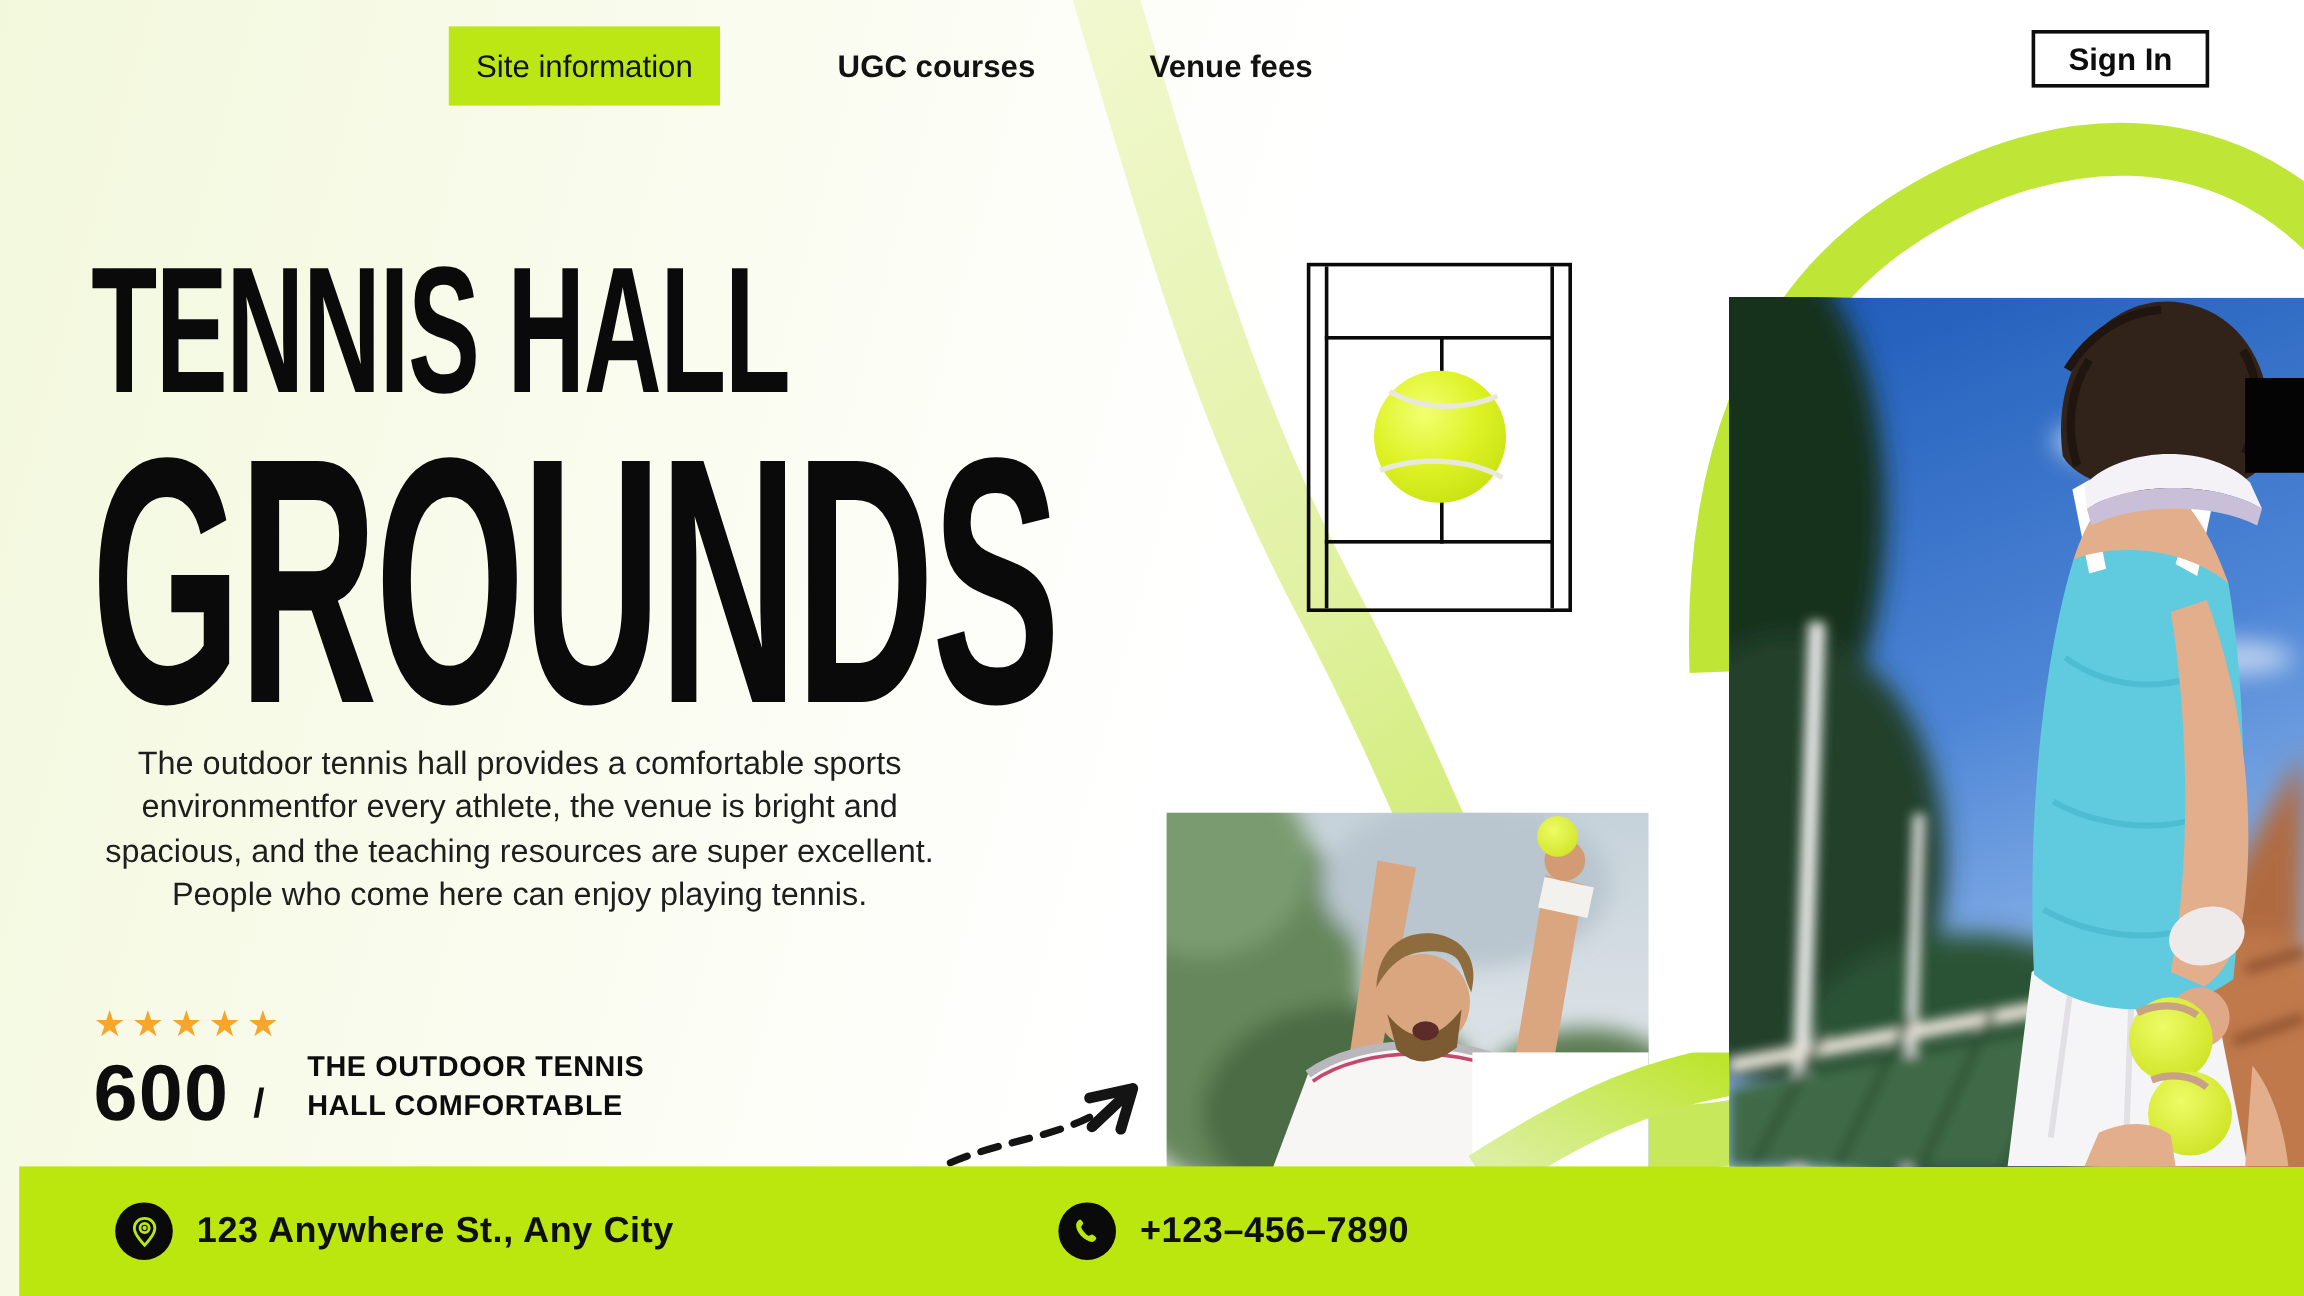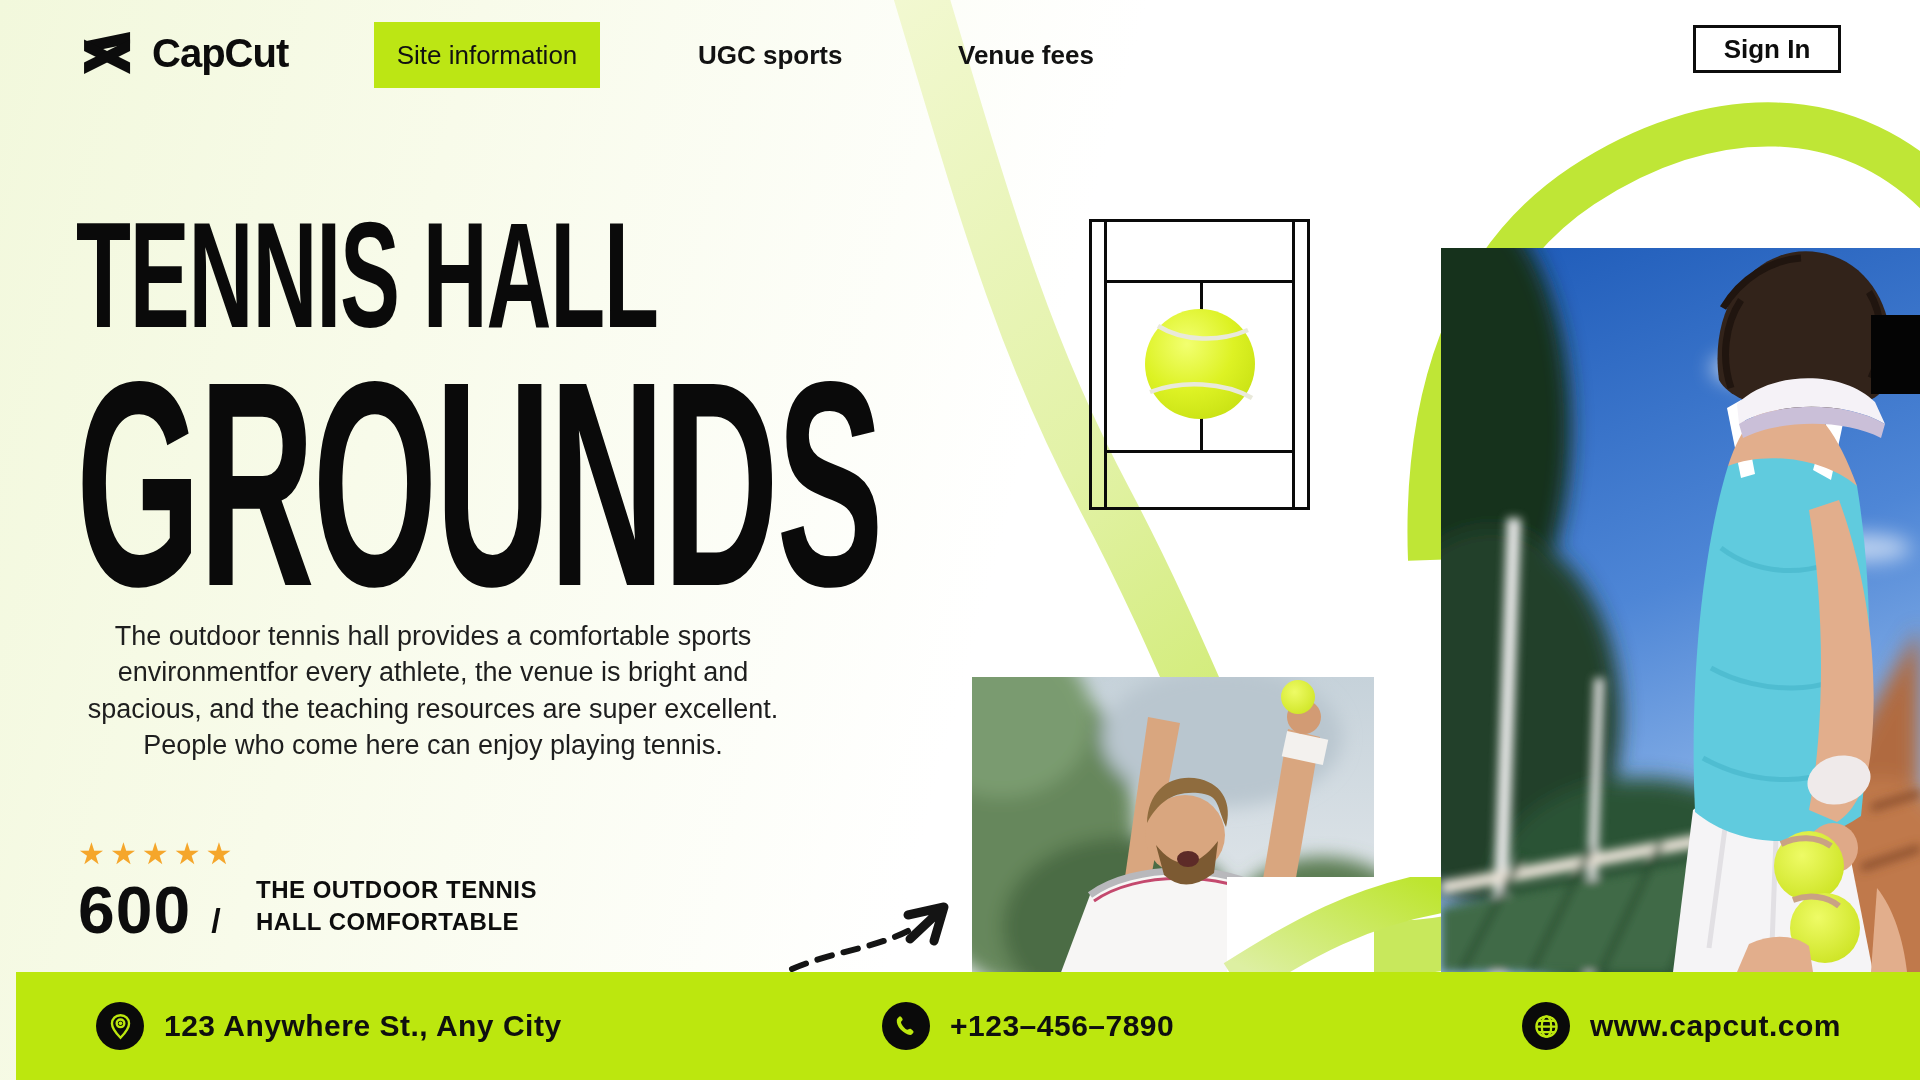--- a/index.html
+++ b/index.html
@@ -83,30 +83,22 @@
         <stop offset="1" stop-color="#c8e85c"></stop>
       </linearGradient>
     </defs>
 
     <path d="M 898 -80 C 980 190, 1015 330, 1105 500 C 1190 660, 1235 800, 1298 905 C 1345 968, 1450 952, 1540 915" fill="none" stroke="url(#swooshGrad)" stroke-width="54"></path>
 
     <path d="M 1430 560 C 1424 400, 1468 262, 1582 186 C 1706 104, 1852 96, 1952 210" fill="none" stroke="#bfe636" stroke-width="44"></path>
   </svg>
 
   <div class="nav">
-    <div class="logo">
-      <svg class="logo-mark" viewBox="0 0 60 48">
-        <polygon points="4,12 52,2 52,14 18,21" fill="#0c0c0c"></polygon>
-        <polygon points="4,10 52,34 52,46 4,22" fill="#0c0c0c"></polygon>
-        <polygon points="52,10 4,34 4,46 52,22" fill="#0c0c0c"></polygon>
-      </svg>
-      <span class="logo-text">CapCut</span>
-    </div>
     <div class="nav-pill">Site information</div>
-    <div class="nav-link" id="nav-ugc">UGC sports</div>
+    <div class="nav-link" id="nav-ugc">UGC courses</div>
     <div class="nav-link" id="nav-venue">Venue fees</div>
     <div class="signin">Sign In</div>
   </div>
 
   <div class="hero">
     <div class="title" id="title1">TENNIS HALL</div>
     <div class="title" id="title2">GROUNDS</div>
     <div class="desc">The outdoor tennis hall provides a comfortable sports environmentfor every athlete, the venue is bright and spacious, and the teaching resources are super excellent. People who come here can enjoy playing tennis.</div>
     <div class="stars">★★★★★</div>
     <div class="score-row">
@@ -274,25 +266,15 @@
       <span class="contact-text">123 Anywhere St., Any City</span>
     </div>
     <div class="contact" id="contact-phone">
       <span class="contact-icon">
         <svg width="26" height="26" viewBox="0 0 24 24">
           <path d="M6.5 3 C7.3 3 9.2 5.4 8.9 6.3 C8.6 7.2 7.2 7.9 7.4 8.9 C7.6 10 10 13.6 12.6 15.3 C13.6 16 14.6 14.7 15.6 14.6 C16.5 14.5 19 16.6 19 17.5 C19 18.4 17.2 20.4 15.8 20.3 C13.4 20.2 9.6 18.1 7 15.3 C4.4 12.5 3.3 9.2 3.5 6.9 C3.6 5.3 5.7 3 6.5 3 Z" fill="#bce70e"></path>
         </svg>
       </span>
       <span class="contact-text">+123–456–7890</span>
     </div>
-    <div class="contact" id="contact-web">
-      <span class="contact-icon">
-        <svg width="27" height="27" viewBox="0 0 24 24">
-          <circle cx="12" cy="12" r="9" fill="none" stroke="#bce70e" stroke-width="2"></circle>
-          <ellipse cx="12" cy="12" rx="4.2" ry="9" fill="none" stroke="#bce70e" stroke-width="2"></ellipse>
-          <path d="M3 12 H21 M4.3 7 H19.7 M4.3 17 H19.7" stroke="#bce70e" stroke-width="2" fill="none"></path>
-        </svg>
-      </span>
-      <span class="contact-text">www.capcut.com</span>
-    </div>
   </div>
 
 </div>
 
 </body></html>

